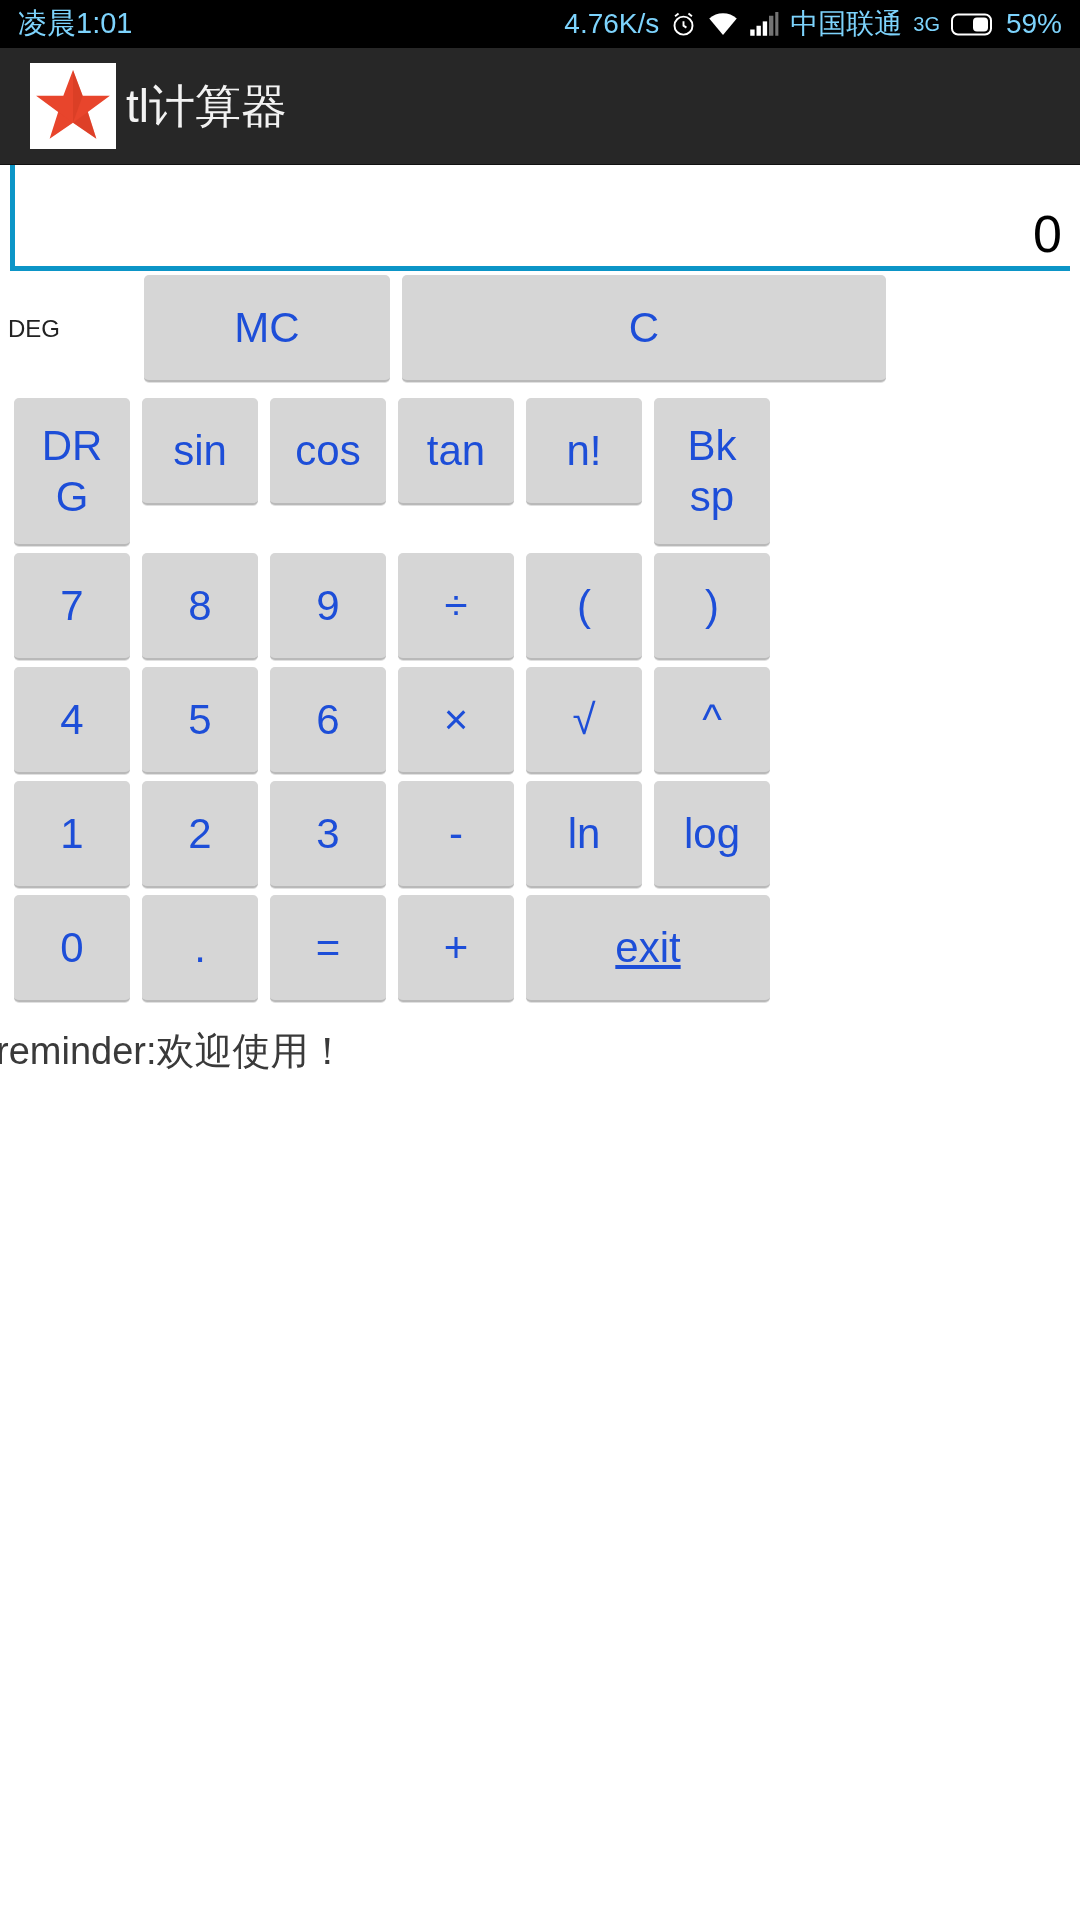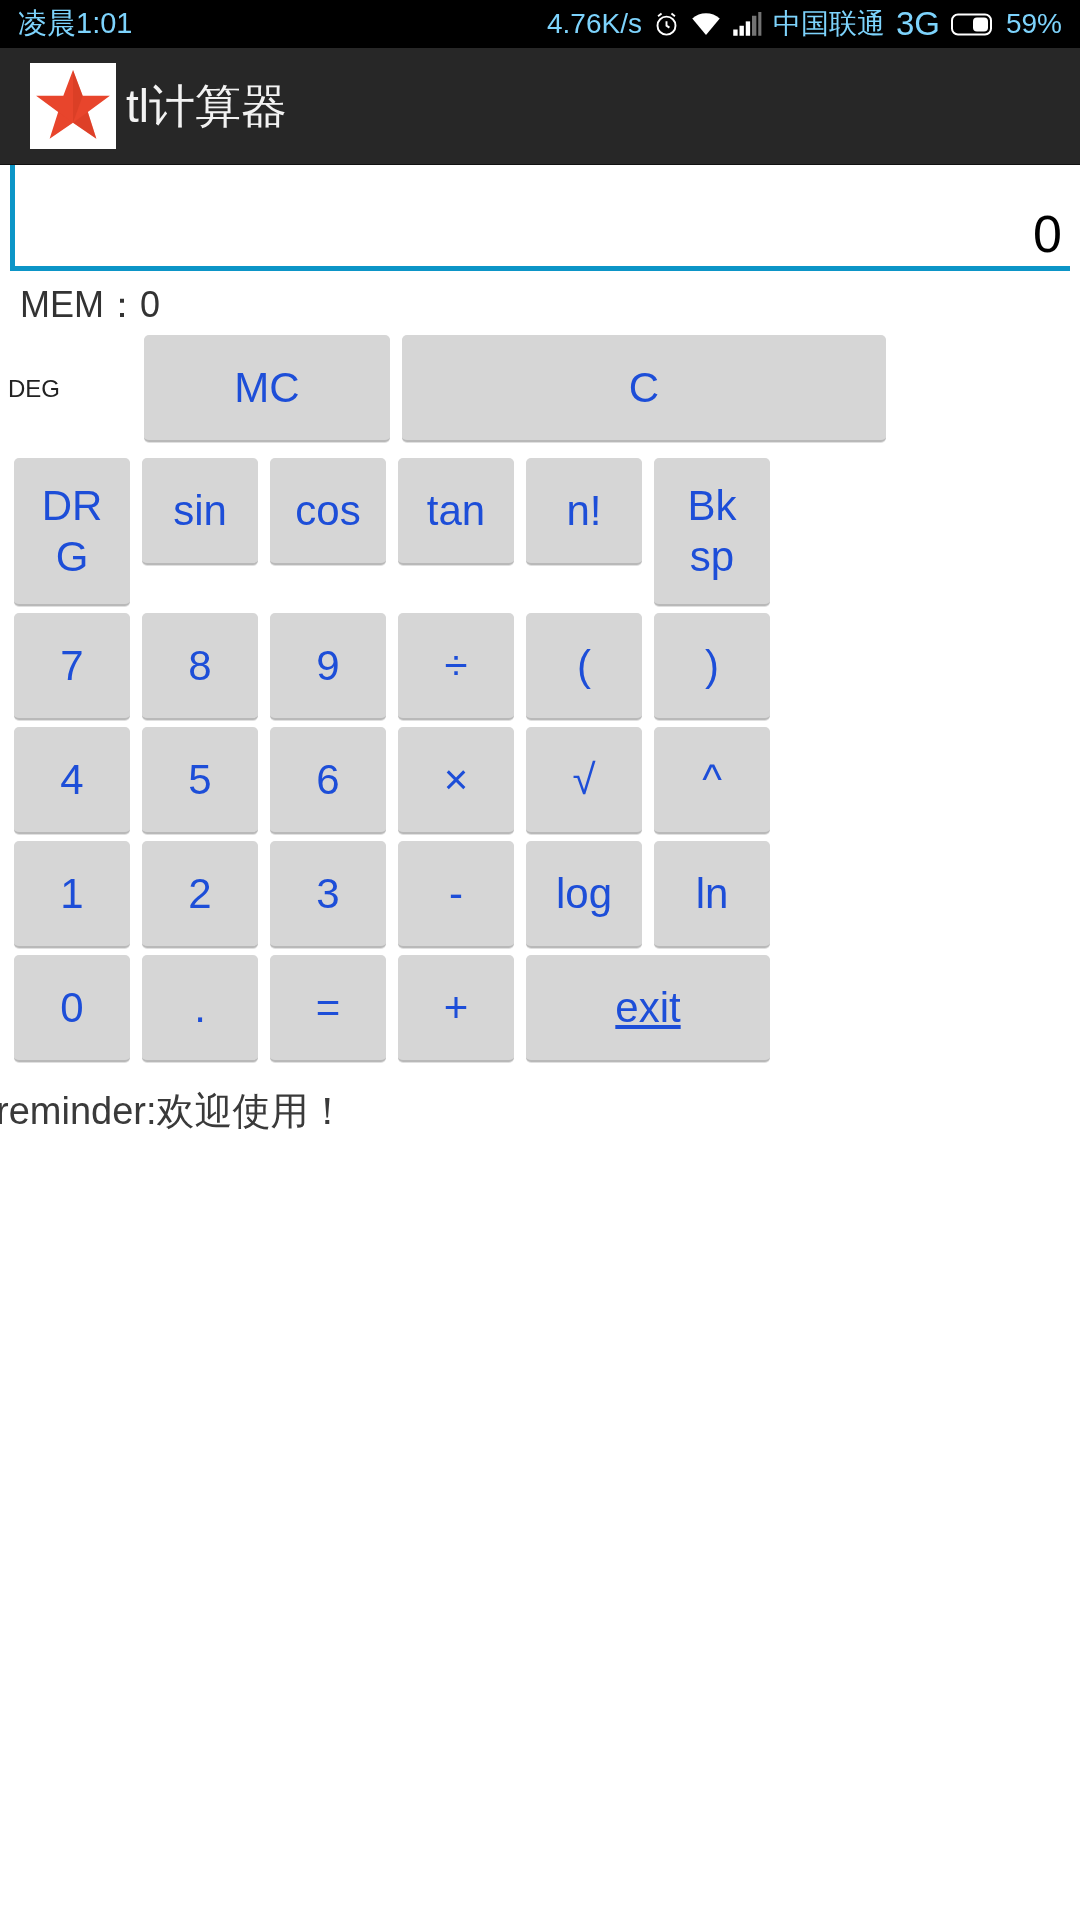--- a/index.html
+++ b/index.html
@@ -29,21 +29,21 @@
   }
   .status-right {
     margin-left: auto;
     display: flex;
     align-items: center;
     gap: 11px;
     white-space: nowrap;
   }
   .status-net { font-size: 28px; }
   .status-carrier { font-size: 28px; }
-  .status-3g { font-size: 33px; }
+  .status-3g { font-size: 20px; }
   .status-batt-text { font-size: 28px; }
 
   .icon-alarm { width: 27px; height: 27px; display: block; }
   .icon-wifi  { width: 30px; height: 25px; display: block; }
   .icon-signal { width: 30px; height: 25px; display: block; }
   .icon-batt  { width: 44px; height: 25px; display: block; }
 
   
   .appbar {
     position: relative;
@@ -224,21 +224,20 @@
   </div>
   <div class="app-title">tl计算器</div>
 </div>
 
 <div class="content">
 
   <div class="display-wrap">
     <div class="display-value">0</div>
   </div>
 
-  <div class="mem-line">MEM：0</div>
 
   <div class="keypad">
 
     <div class="row-top">
       <div class="deg-label">DEG</div>
       <button class="key mc">MC</button>
       <button class="key wide-c">C</button>
     </div>
 
     <div class="row">
@@ -268,22 +267,22 @@
       <button class="key">×</button>
       <button class="key">√</button>
       <button class="key">^</button>
     </div>
 
     <div class="row">
       <button class="key">1</button>
       <button class="key">2</button>
       <button class="key">3</button>
       <button class="key">-</button>
+      <button class="key">ln</button>
       <button class="key">log</button>
-      <button class="key">ln</button>
     </div>
 
     <div class="row">
       <button class="key">0</button>
       <button class="key">.</button>
       <button class="key">=</button>
       <button class="key">+</button>
       <button class="key wide2">exit</button>
     </div>
 

